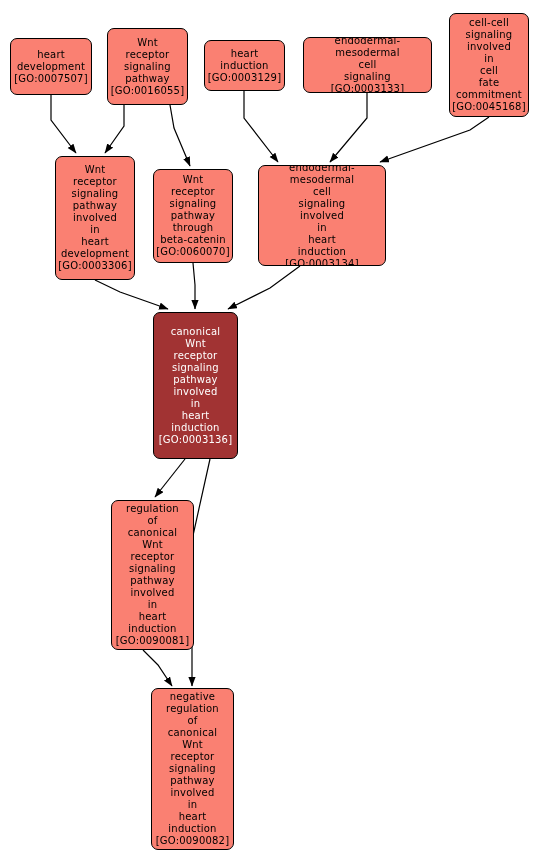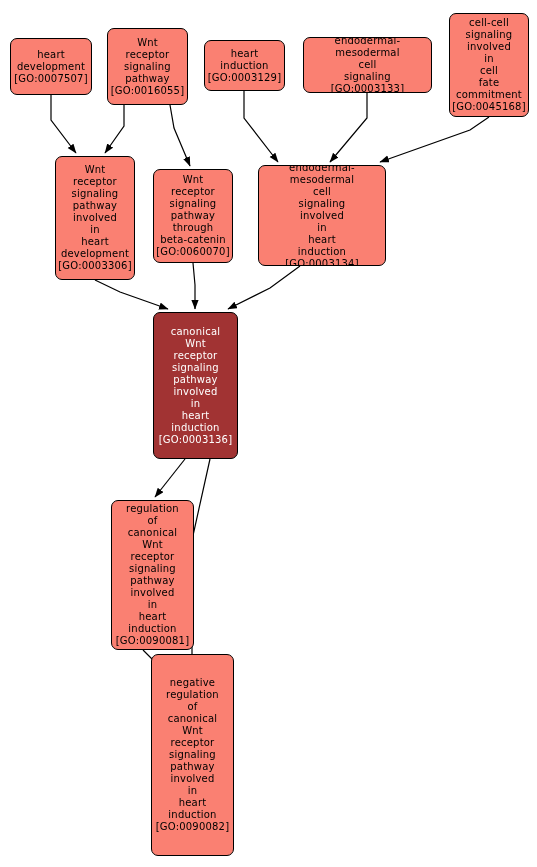--- a/index.html
+++ b/index.html
@@ -144,21 +144,21 @@
 canonical
 Wnt
 receptor
 signaling
 pathway
 involved
 in
 heart
 induction
 [GO:0090081]</span></div>
-      <div class="node" style="left: 151px; top: 654px; width: 83px; height: 202px;"><span class="node-label">negative
+      <div class="node" style="left: 151px; top: 688px; width: 83px; height: 162px;"><span class="node-label">negative
 regulation
 of
 canonical
 Wnt
 receptor
 signaling
 pathway
 involved
 in
 heart

